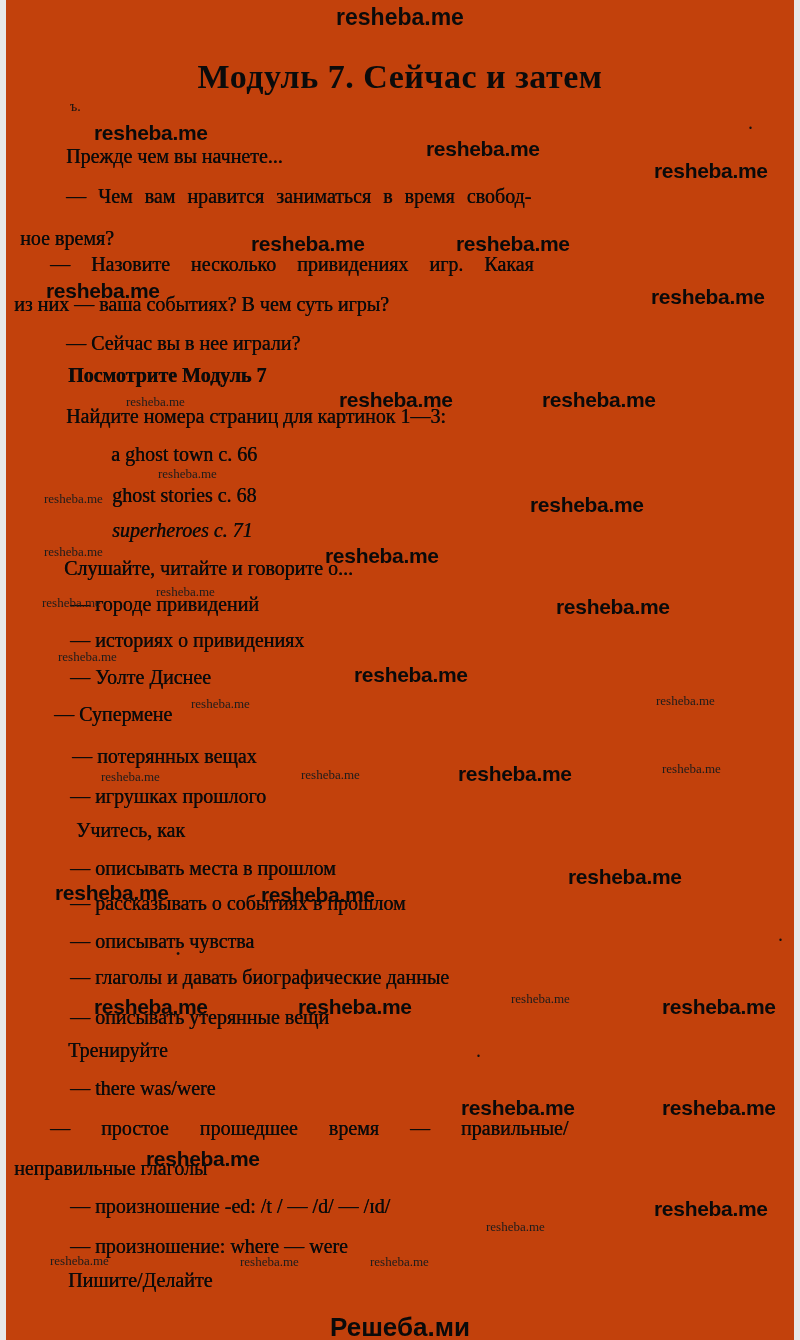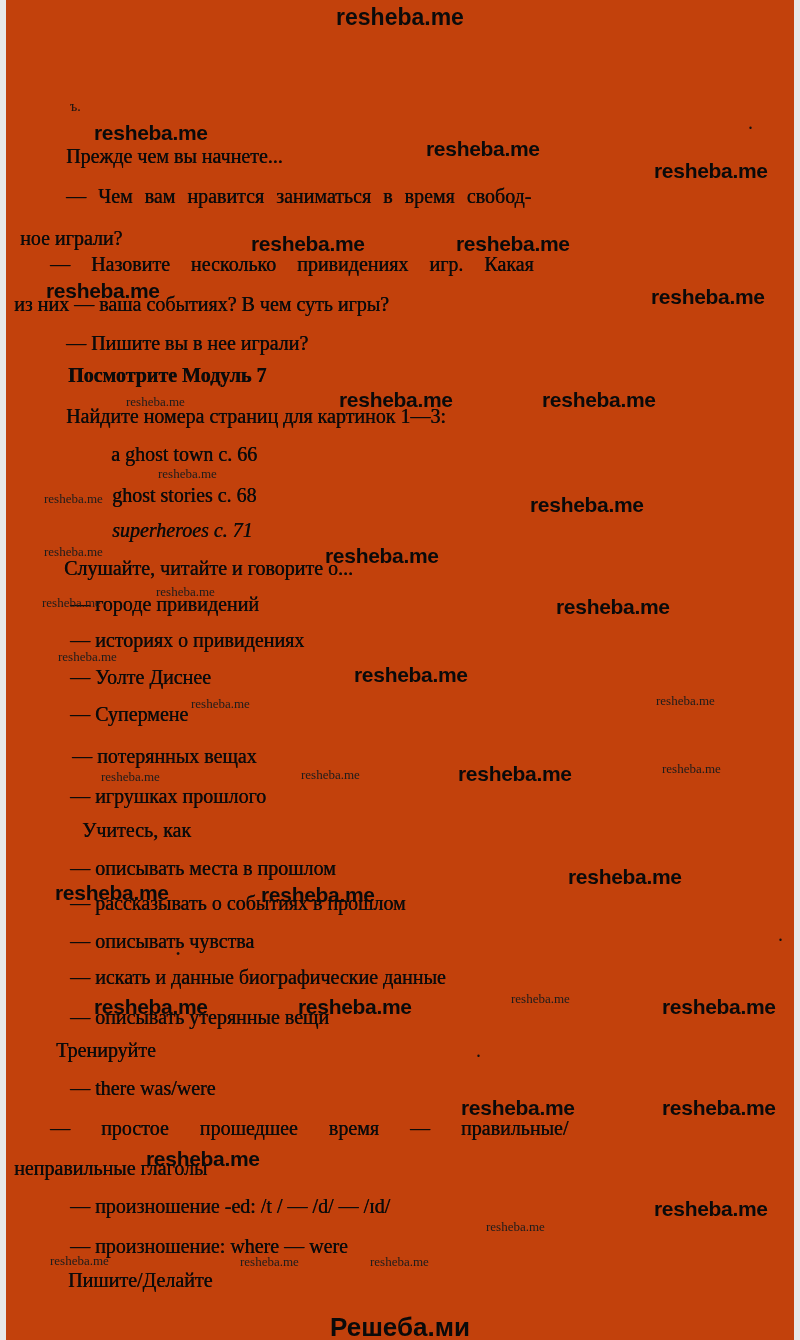--- a/index.html
+++ b/index.html
@@ -50,46 +50,47 @@
     text-align:center;
     font-family:"Liberation Sans", sans-serif;
     font-weight:700;font-size:26px;color:#0a0a0a;
   }
 </style>
 </head>
 <body>
 
 <div class="page">
   <div class="wm-top">resheba.me</div>
+  <h1 class="title">Модуль 7. Сейчас и затем</h1>
   <div id="content">
       <div class="line" style="left: 60px; top: 146px;">Прежде чем вы начнете...</div>
       <div class="line" style="left: 60px; top: 186px; word-spacing: 7px;">— Чем вам нравится заниматься в время свобод-</div>
-      <div class="line" style="left: 14px; top: 228px;">ное играли?</div>
+      <div class="line" style="left: 14px; top: 228px;">ное время?</div>
       <div class="line" style="left: 44px; top: 254px; word-spacing: 16px;">— Назовите несколько привидениях игр. Какая</div>
       <div class="line" style="left: 8px; top: 294px;">из них — ваша событиях? В чем суть игры?</div>
-      <div class="line" style="left: 60px; top: 333px;">— Пишите вы в нее играли?</div>
+      <div class="line" style="left: 60px; top: 333px;">— Сейчас вы в нее играли?</div>
       <div class="line" style="left: 62px; top: 365px; font-weight: bold;">Посмотрите Модуль 7</div>
       <div class="line" style="left: 60px; top: 406px;">Найдите номера страниц для картинок 1—3:</div>
       <div class="line" style="left: 105px; top: 444px;">a ghost town с. 66</div>
       <div class="line" style="left: 106px; top: 485px;">ghost stories с. 68</div>
       <div class="line" style="left: 106px; top: 520px; font-style: italic;">superheroes с. 71</div>
       <div class="line" style="left: 58px; top: 558px;">Слушайте, читайте и говорите о...</div>
       <div class="line" style="left: 64px; top: 594px;">— городе привидений</div>
       <div class="line" style="left: 64px; top: 630px;">— историях о привидениях</div>
       <div class="line" style="left: 64px; top: 667px;">— Уолте Диснее</div>
-      <div class="line" style="left: 64px; top: 704px; text-align: right;">— Супермене</div>
+      <div class="line" style="left: 48px; top: 704px; text-align: right;">— Супермене</div>
       <div class="line" style="left: 66px; top: 746px;">— потерянных вещах</div>
       <div class="line" style="left: 64px; top: 786px;">— игрушках прошлого</div>
-      <div class="line" style="left: 76px; top: 820px;">Учитесь, как</div>
+      <div class="line" style="left: 70px; top: 820px;">Учитесь, как</div>
       <div class="line" style="left: 64px; top: 858px;">— описывать места в прошлом</div>
       <div class="line" style="left: 64px; top: 893px;">— рассказывать о событиях в прошлом</div>
       <div class="line" style="left: 64px; top: 931px;">— описывать чувства</div>
-      <div class="line" style="left: 64px; top: 967px;">— искать и данные биографические данные</div>
+      <div class="line" style="left: 64px; top: 967px;">— глаголы и давать биографические данные</div>
       <div class="line" style="left: 64px; top: 1007px;">— описывать утерянные вещи</div>
-      <div class="line" style="left: 50px; top: 1040px;">Тренируйте</div>
+      <div class="line" style="left: 62px; top: 1040px;">Тренируйте</div>
       <div class="line" style="left: 64px; top: 1078px;">— there was/were</div>
       <div class="line" style="left: 44px; top: 1118px; word-spacing: 26px;">— простое прошедшее время — правильные/</div>
       <div class="line" style="left: 8px; top: 1158px;">неправильные глаголы</div>
       <div class="line" style="left: 64px; top: 1196px;">— произношение -ed: /t / — /d/ — /ɪd/</div>
       <div class="line" style="left: 64px; top: 1236px;">— произношение: where — were</div>
       <div class="line" style="left: 62px; top: 1270px;">Пишите/Делайте</div>
       <div class="wm wm-b" style="left: 88px; top: 122px;">resheba.me</div>
       <div class="wm wm-b" style="left: 420px; top: 138px;">resheba.me</div>
       <div class="wm wm-b" style="left: 648px; top: 160px;">resheba.me</div>
       <div class="wm wm-b" style="left: 245px; top: 233px;">resheba.me</div>

